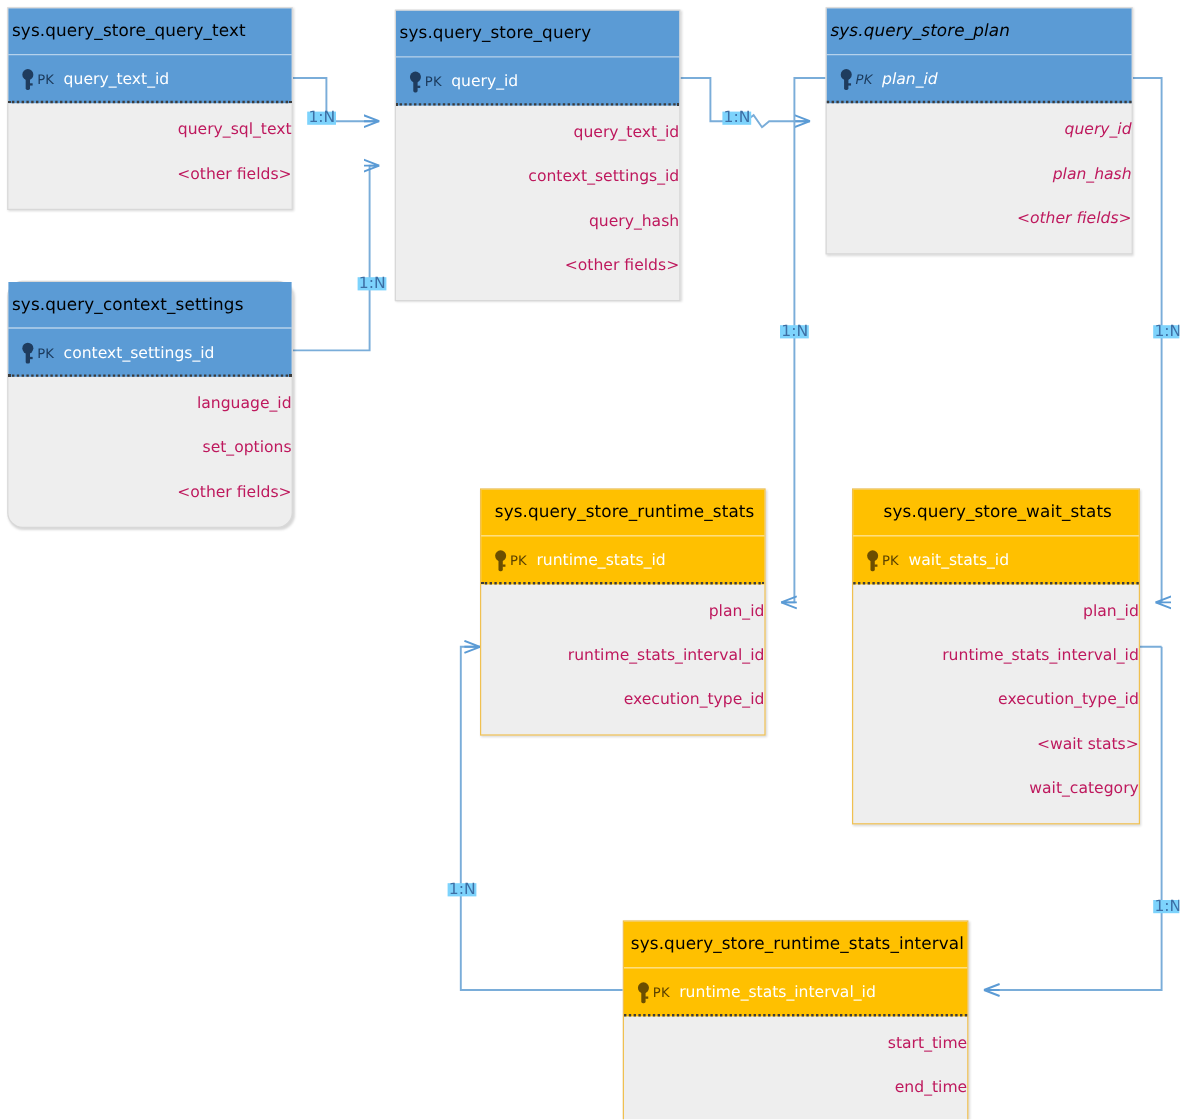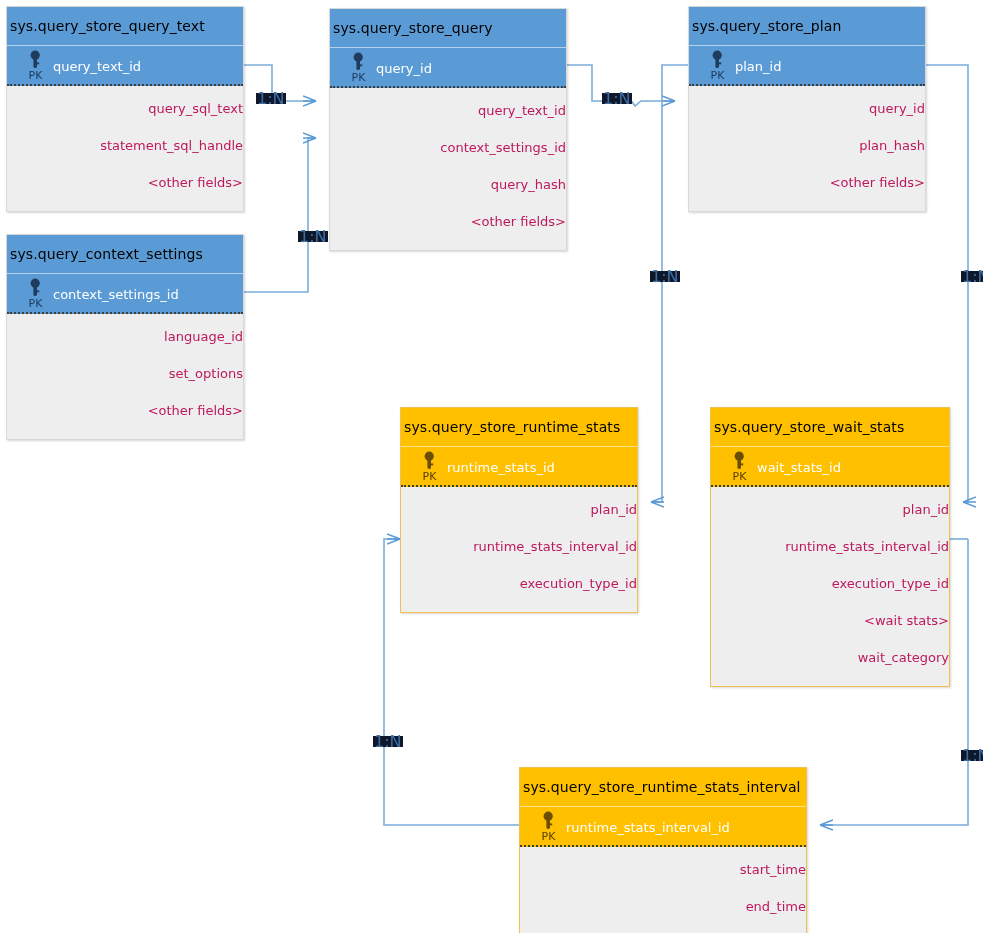--- a/index.html
+++ b/index.html
@@ -59,21 +59,20 @@
     height: 0;
     border-bottom: 2px dotted #3c3c3c;
   }
   .entity .pkrow .keycell {
     width: 46px;
     display: flex;
     align-items: center;
     justify-content: flex-start;
     padding-left: 10px;
     box-sizing: border-box;
-    flex-direction: column;
   }
   .entity .pkrow .pklabel {
     font-size: 11px;
     margin-left: 1px;
     letter-spacing: 0.1px;
   }
   .entity .pkrow .fieldname {
     font-size: 13px;
     white-space: nowrap;
   }
@@ -89,29 +88,29 @@
     white-space: nowrap;
     text-align: right;
   }
   
   .entity.blue .title { background: #5b9bd5; }
   .entity.blue .pkrow { background: #5b9bd5; }
   .entity.blue .pkrow .pklabel { color: #1b3a5c; }
   .entity.blue .pkrow .fieldname { color: #ffffff; }
   
   .entity.orange { border-color: #f0c050; }
-  .entity.orange .title { background: #ffc000; }
+  .entity.orange .title { background: #ffc000; text-align: center; }
   .entity.orange .pkrow { background: #ffc000; }
   .entity.orange .pkrow .pklabel { color: #5a4100; }
   .entity.orange .pkrow .fieldname { color: #ffffff; }
   .wire-label {
     position: absolute;
-    font-size: 16px;
+    font-size: 13px;
     color: #3d6fa5;
-    background: #0f172a;
+    background: #7dd3fc;
     padding: 0 1px;
     white-space: nowrap;
     line-height: 11px;
   }
 </style>
 </head>
 <body>
 
 <div id="canvas">
 
@@ -153,21 +152,20 @@
               <circle cx="6.2" cy="5.2" r="4.6" fill="#1f3c5e"></circle>
               <rect x="4.4" y="7.6" width="3.6" height="10.4" rx="1.4" fill="#1f3c5e"></rect>
               <rect x="7.6" y="12.4" width="2.6" height="1.9" fill="#1f3c5e"></rect>
             </svg>
             <span class="pklabel">PK</span>
           </span>
           <span class="fieldname">query_text_id</span>
         </div>
         <div class="body">
           <div class="field">query_sql_text</div>
-          <div class="field">statement_sql_handle</div>
           <div class="field">&lt;other fields&gt;</div>
         </div>
       </div>
       <div class="entity blue" style="left: 329px; top: 8px; width: 238px;">
         <div class="title">sys.query_store_query</div>
         <div class="pkrow">
           <span class="keycell">
             <svg width="13" height="19" viewBox="0 0 13 19">
               <circle cx="6.2" cy="5.2" r="4.6" fill="#1f3c5e"></circle>
               <rect x="4.4" y="7.6" width="3.6" height="10.4" rx="1.4" fill="#1f3c5e"></rect>
@@ -177,40 +175,40 @@
           </span>
           <span class="fieldname">query_id</span>
         </div>
         <div class="body">
           <div class="field">query_text_id</div>
           <div class="field">context_settings_id</div>
           <div class="field">query_hash</div>
           <div class="field">&lt;other fields&gt;</div>
         </div>
       </div>
-      <div class="entity blue" style="left: 688px; top: 6px; width: 238px;">
+      <div class="entity blue" style="left: 688px; top: 6px; width: 256px; font-style: italic;">
         <div class="title">sys.query_store_plan</div>
         <div class="pkrow">
           <span class="keycell">
             <svg width="13" height="19" viewBox="0 0 13 19">
               <circle cx="6.2" cy="5.2" r="4.6" fill="#1f3c5e"></circle>
               <rect x="4.4" y="7.6" width="3.6" height="10.4" rx="1.4" fill="#1f3c5e"></rect>
               <rect x="7.6" y="12.4" width="2.6" height="1.9" fill="#1f3c5e"></rect>
             </svg>
             <span class="pklabel">PK</span>
           </span>
           <span class="fieldname">plan_id</span>
         </div>
         <div class="body">
           <div class="field">query_id</div>
           <div class="field">plan_hash</div>
           <div class="field">&lt;other fields&gt;</div>
         </div>
       </div>
-      <div class="entity blue" style="left: 6px; top: 234px; width: 238px;">
+      <div class="entity blue" style="left: 6px; top: 234px; width: 238px; border-radius: 13px;">
         <div class="title">sys.query_context_settings</div>
         <div class="pkrow">
           <span class="keycell">
             <svg width="13" height="19" viewBox="0 0 13 19">
               <circle cx="6.2" cy="5.2" r="4.6" fill="#1f3c5e"></circle>
               <rect x="4.4" y="7.6" width="3.6" height="10.4" rx="1.4" fill="#1f3c5e"></rect>
               <rect x="7.6" y="12.4" width="2.6" height="1.9" fill="#1f3c5e"></rect>
             </svg>
             <span class="pklabel">PK</span>
           </span>

